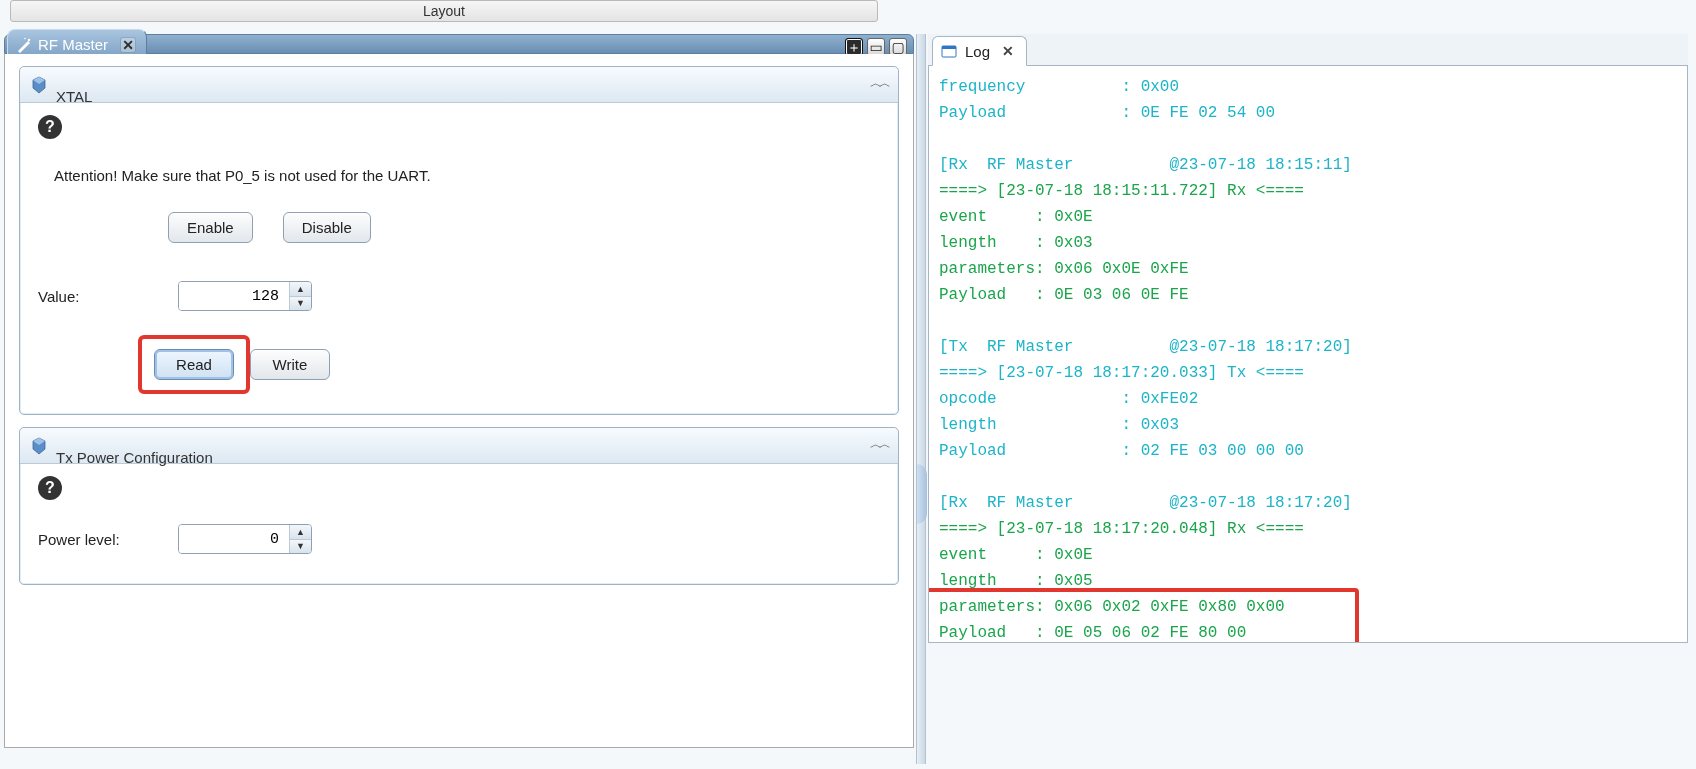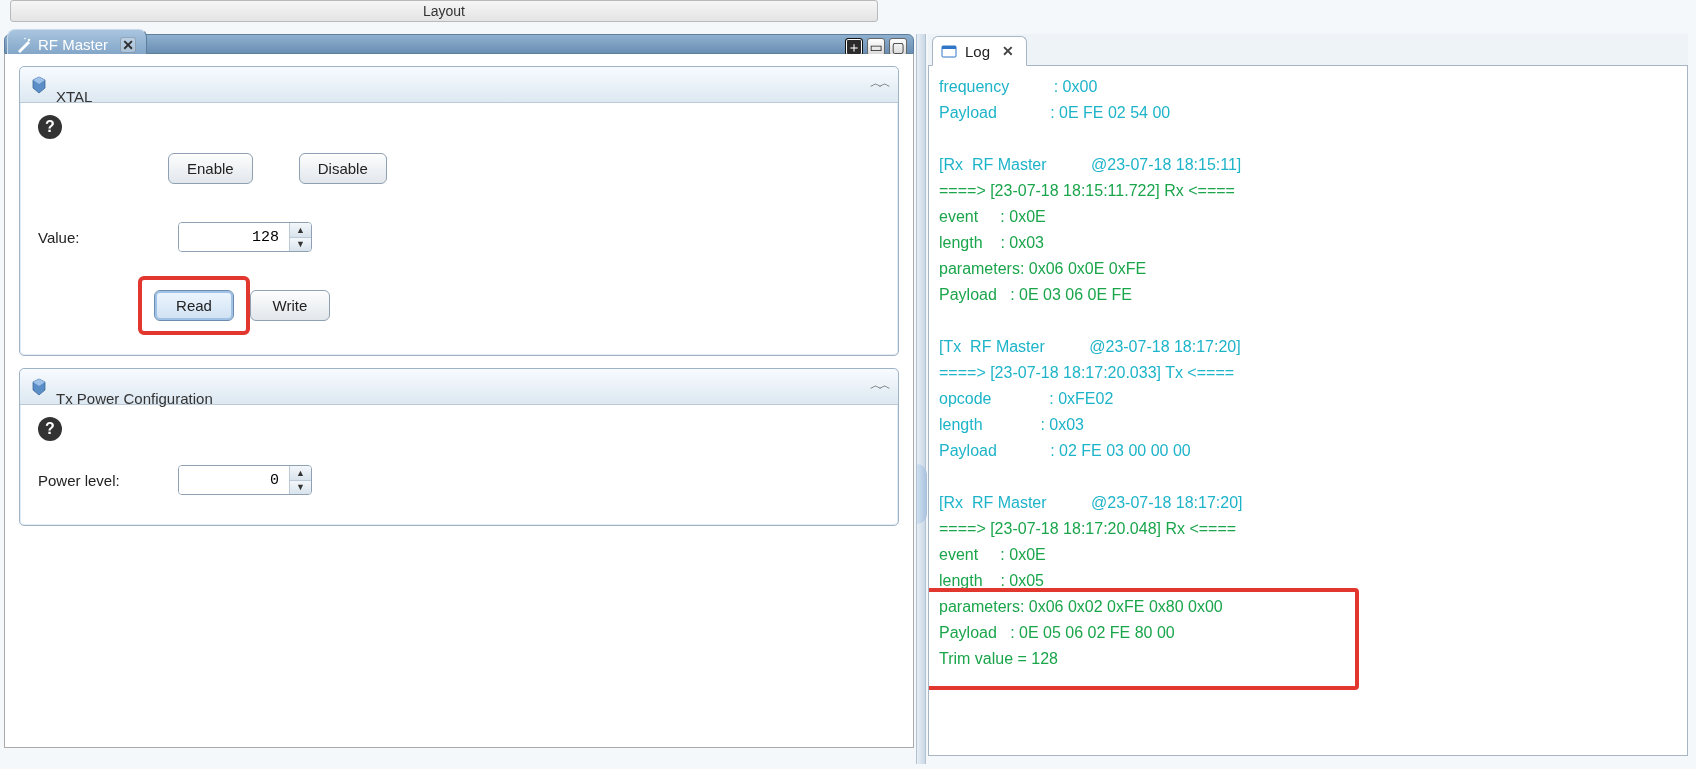--- a/index.html
+++ b/index.html
@@ -193,21 +193,21 @@
     border-radius: 6px;
     color: #222;
     box-shadow: 0 1px 0 #fff inset;
     cursor: pointer;
   }
   .btn.selected {
     background: linear-gradient(#eef6ff,#cfe1f2);
     border-color:#6c8db0;
     box-shadow: 0 0 0 2px #9fc2e6 inset;
   }
-  .btn-row { margin-left: 130px; display: flex; gap: 46px; }
+  .btn-row { margin-left: 130px; display: flex; gap: 30px; }
 
   .field-row {
     display: flex; align-items: center;
     margin: 10px 0;
   }
   .field-row label { width: 140px; font-size: 15px; }
   .spinner {
     display: inline-flex;
     border: 1px solid #8ea0b2;
     border-radius: 4px;
@@ -274,23 +274,23 @@
     font-size: 15px;
     position: relative;
     top:1px;
   }
   .log-icon { width:16px; height:16px; }
   .log-tab .close-x2 { font-weight:bold; font-size:14px; color:#444; margin-left:4px; cursor:pointer;}
   .log-body {
     background: #fff;
     border: 1px solid #a7b5c4;
     border-top: none;
-    height: 690px;
+    height: 577px;
     padding: 8px 10px;
-    font-family: Liberation Sans, sans-serif;
+    font-family: Liberation Mono, monospace;
     font-size: 16px;
     line-height: 26px;
     white-space: pre;
     color: #1aa54b;
     overflow: auto;
     position: relative;
   }
   .log-body .cyan { color: #1db4c9; }
   .log-body .green { color: #1aa54b; }
 
@@ -357,20 +357,21 @@
                 <polygon points="3,4 9,1 15,4 15,12 9,17 3,12" fill="#5b8dc7" stroke="#2f5f93" stroke-width="0.7"></polygon>
                 <polygon points="3,4 9,1 15,4 9,8" fill="#9dc1e8"></polygon>
               </svg>
           </span>
           <span class="title">XTAL</span>
           <span class="chevrons">︿︿</span>
         </div>
         <div class="section-body">
           <span class="help-icon">?</span>
 
+          <div class="attn">Attention! Make sure that P0_5 is not used for the UART.</div>
 
           <div class="btn-row">
             <span class="btn">Enable</span>
             <span class="btn">Disable</span>
           </div>
 
           <div style="height:28px"></div>
 
 
           <div class="field-row">

